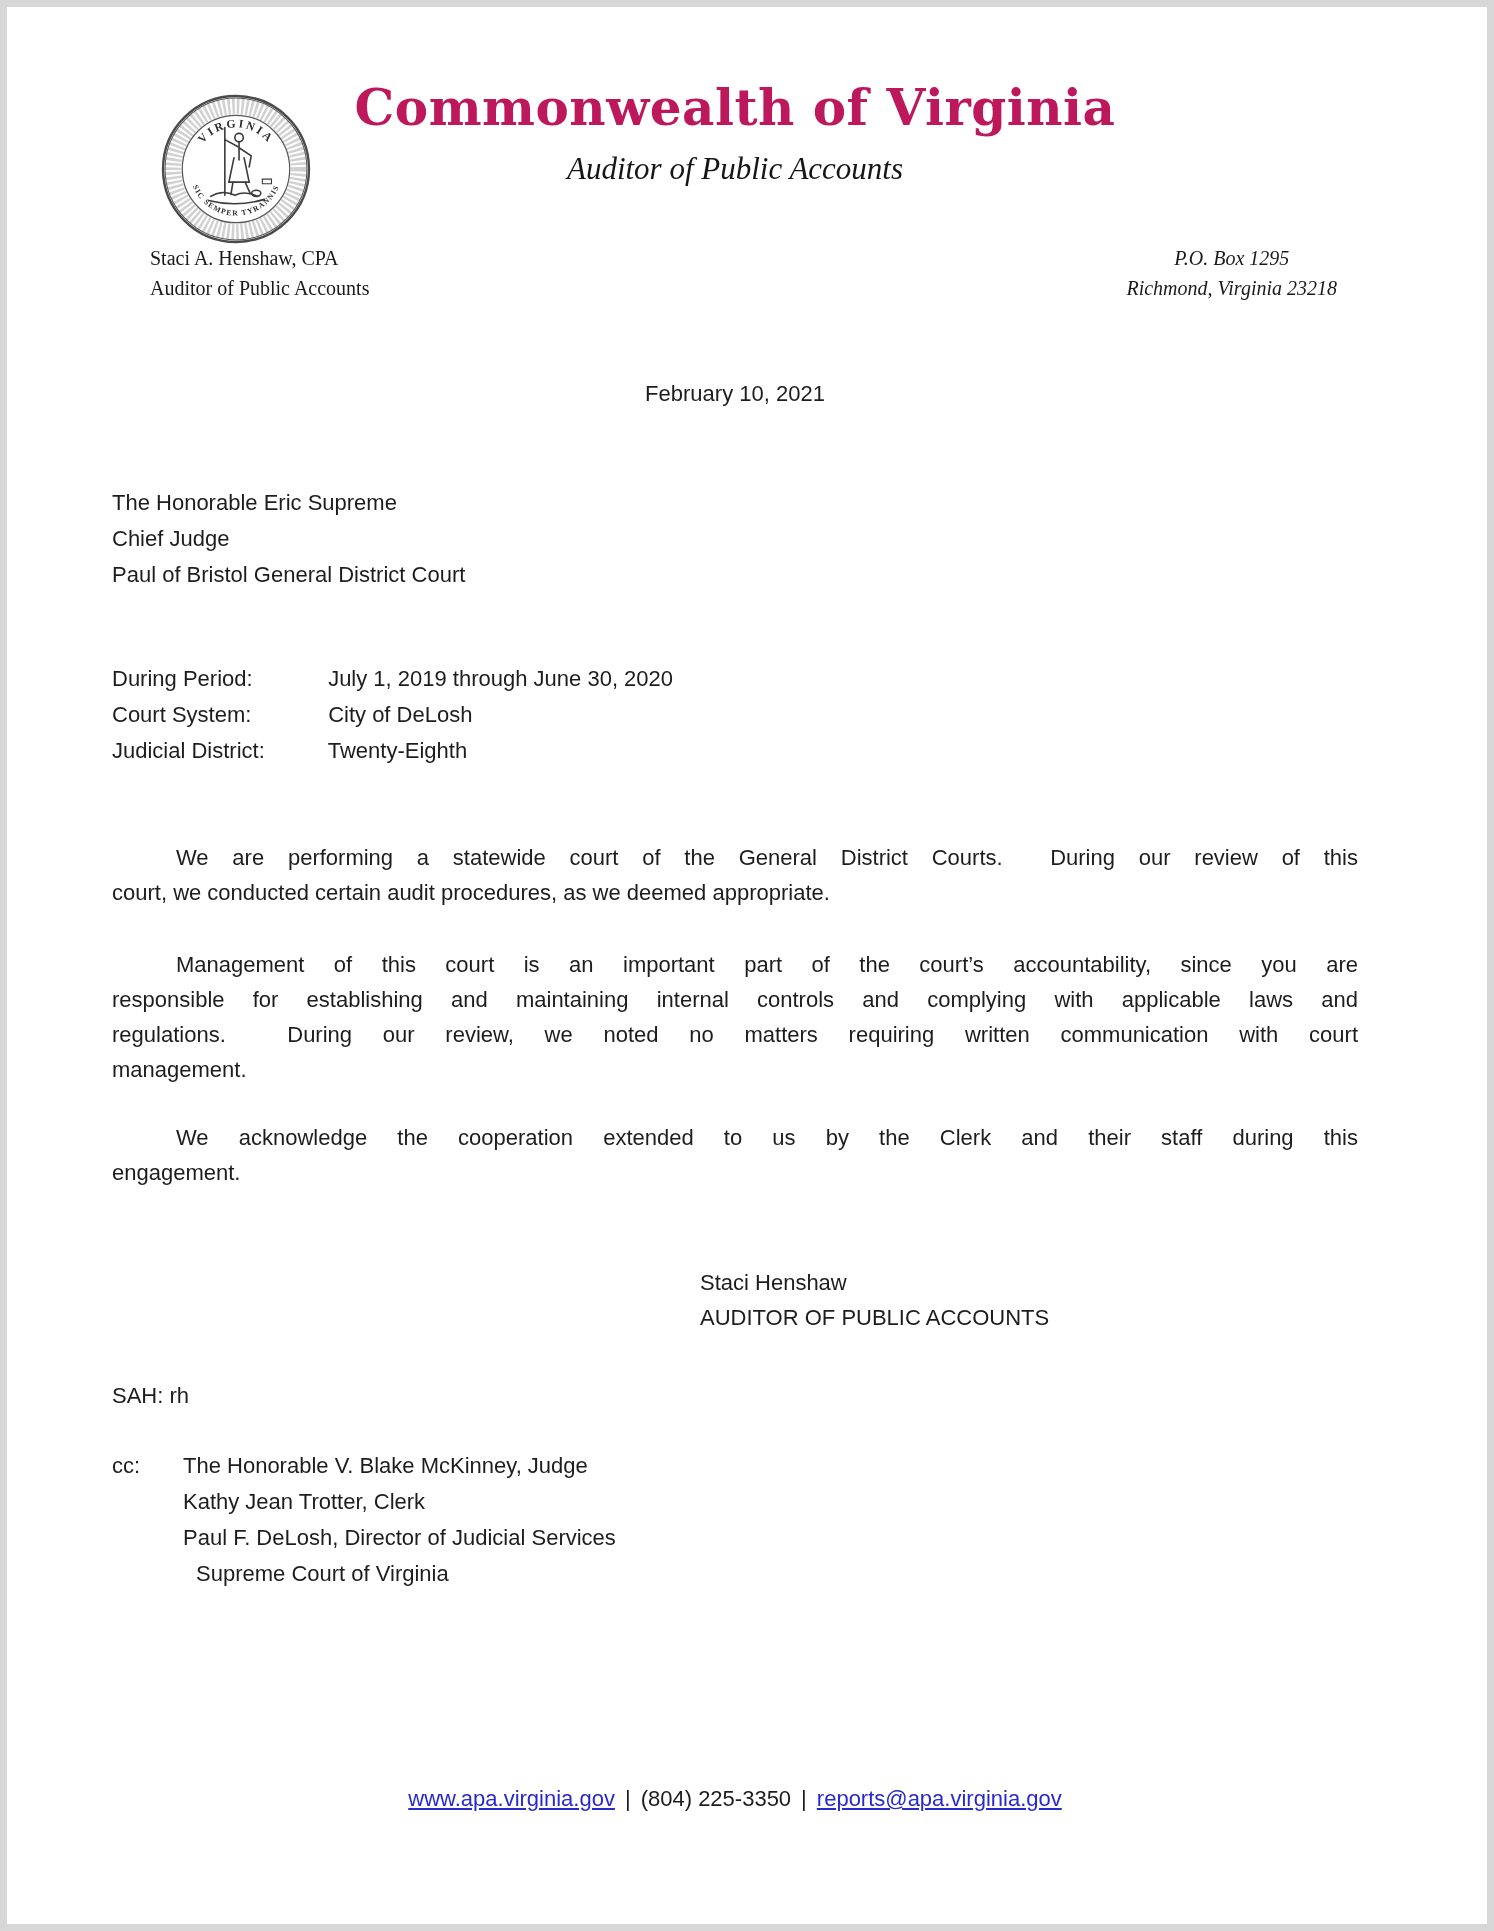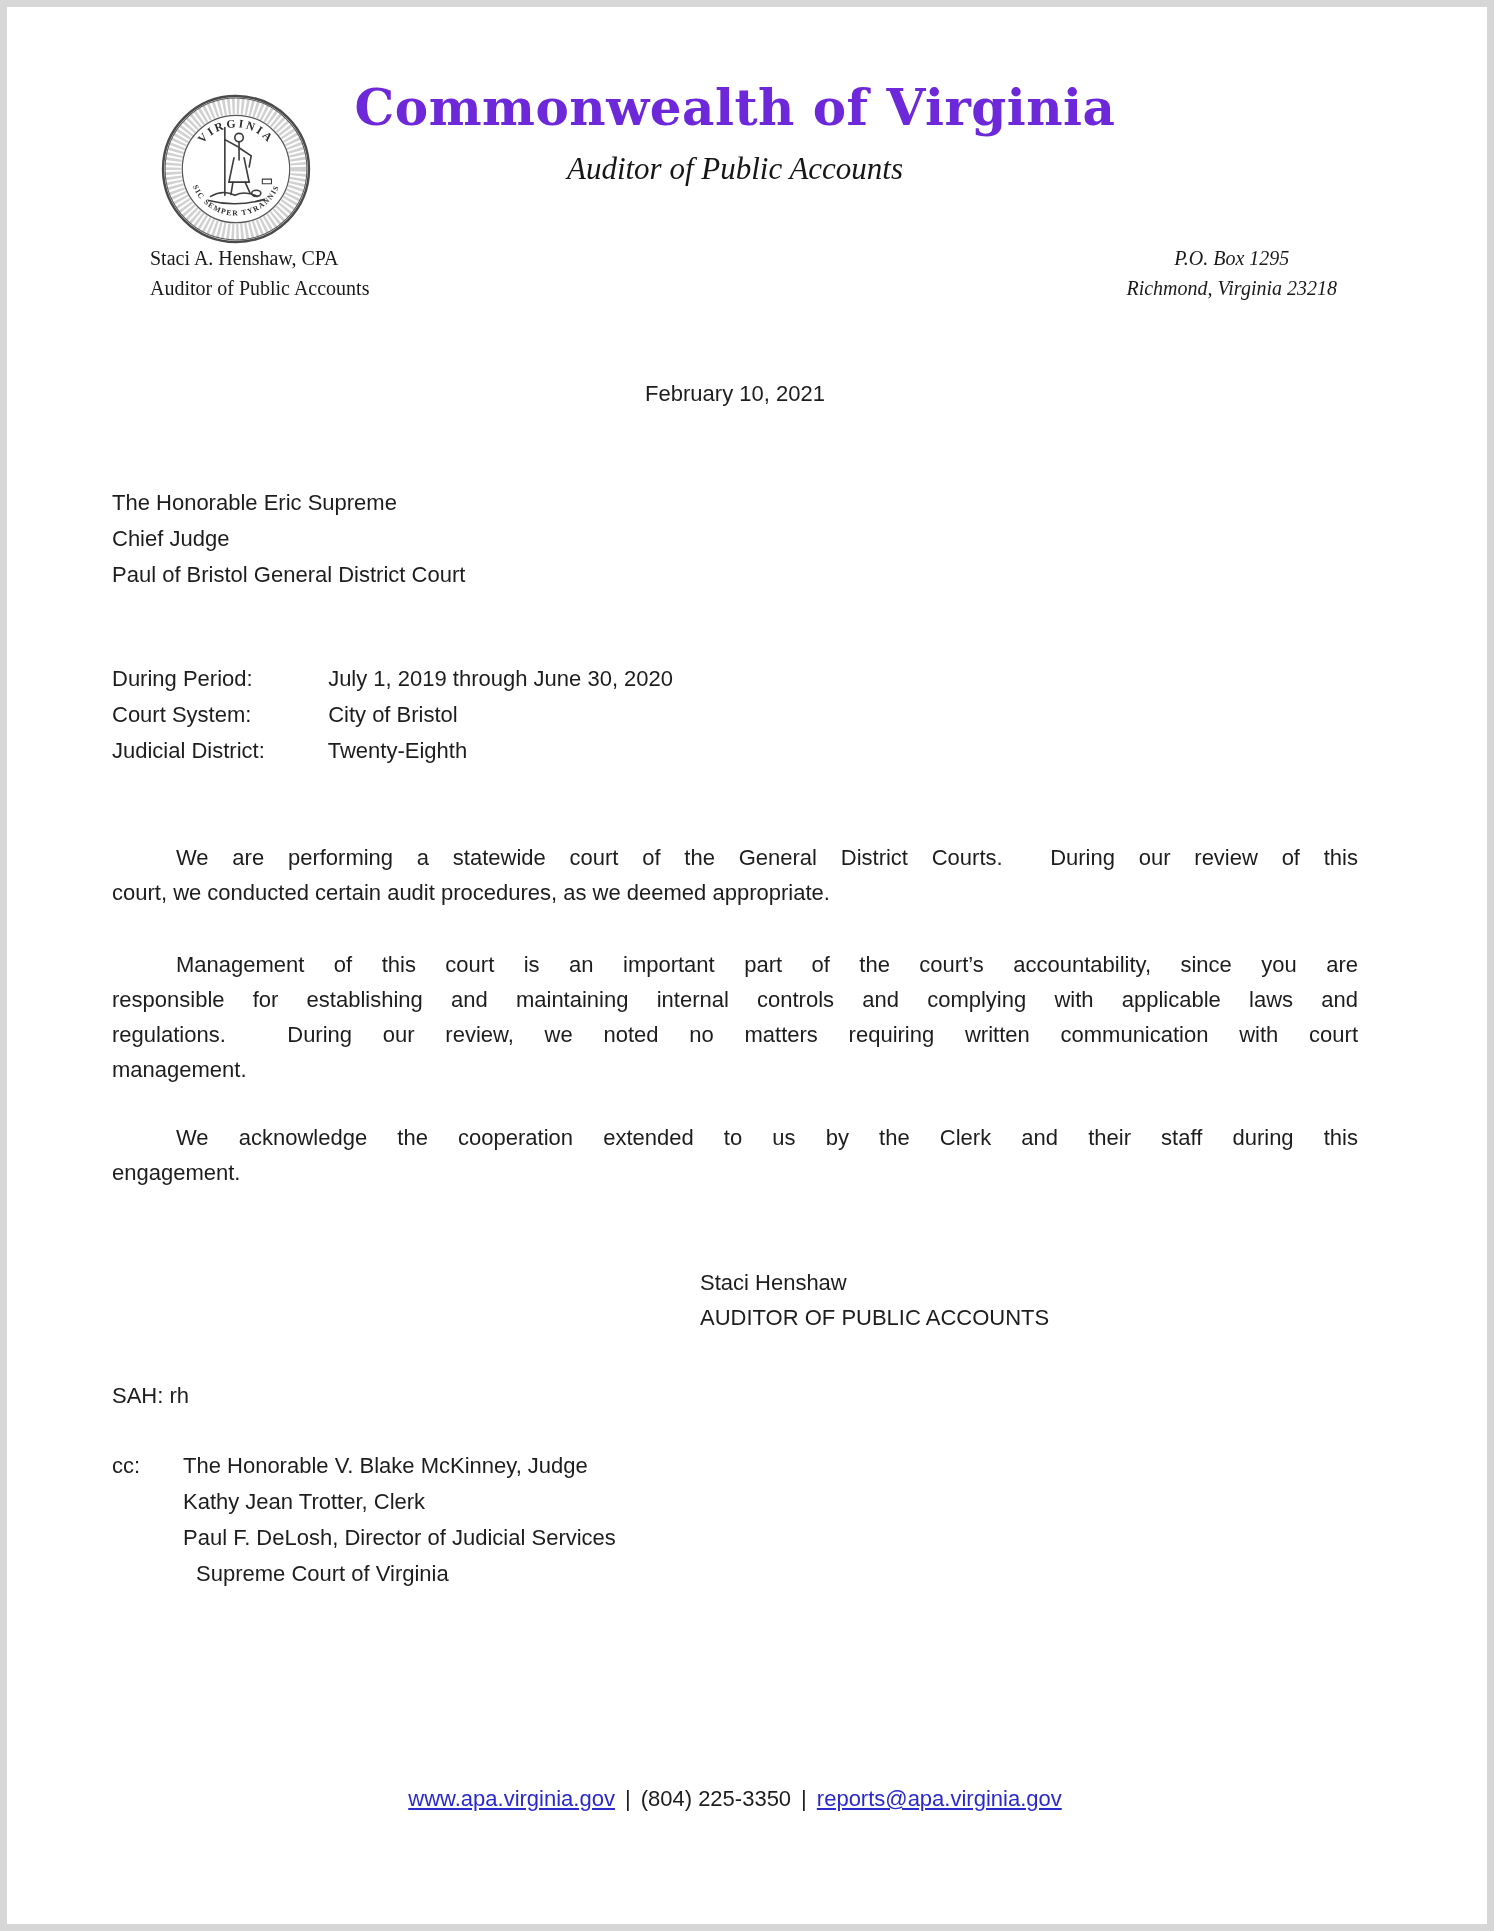--- a/index.html
+++ b/index.html
@@ -13,21 +13,21 @@
     margin:0 auto;
   }
   .frame{position:absolute;inset:0;border:7px solid #d7d7d7;pointer-events:none;}
 
   
   .seal{position:absolute;left:160px;top:93px;width:152px;height:152px;}
   .lh-title{
     position:absolute;left:112px;right:136px;top:80px;
     text-align:center;
     font-family:"DejaVu Serif",serif;font-weight:700;
-    font-size:50px;line-height:56px;color:#6d28d9;
+    font-size:50px;line-height:56px;color:#be185d;
     letter-spacing:0.5px;
   }
   .lh-subtitle{
     position:absolute;left:112px;right:136px;top:150px;
     text-align:center;
     font-family:"Liberation Serif",serif;font-style:italic;
     font-size:31px;line-height:38px;color:#161616;
   }
   .lh-official{
     position:absolute;left:150px;top:243px;
@@ -122,21 +122,21 @@
     <div>Paul of Bristol General District Court</div>
   </div>
 
   <div class="details">
     <span class="row">
       <span class="lbl">During Period:</span>
       <span>July 1, 2019 through June 30, 2020</span>
     </span>
     <span class="row">
       <span class="lbl">Court System:</span>
-      <span>City of Bristol</span>
+      <span>City of DeLosh</span>
     </span>
     <span class="row">
       <span class="lbl">Judicial District:</span>
       <span>Twenty-Eighth</span>
     </span>
   </div>
 
   <div class="par p1">
     <span class="line j ind">We are performing a statewide court of the General District Courts.  During our review of this</span>
     <span class="line">court, we conducted certain audit procedures, as we deemed appropriate.</span>

